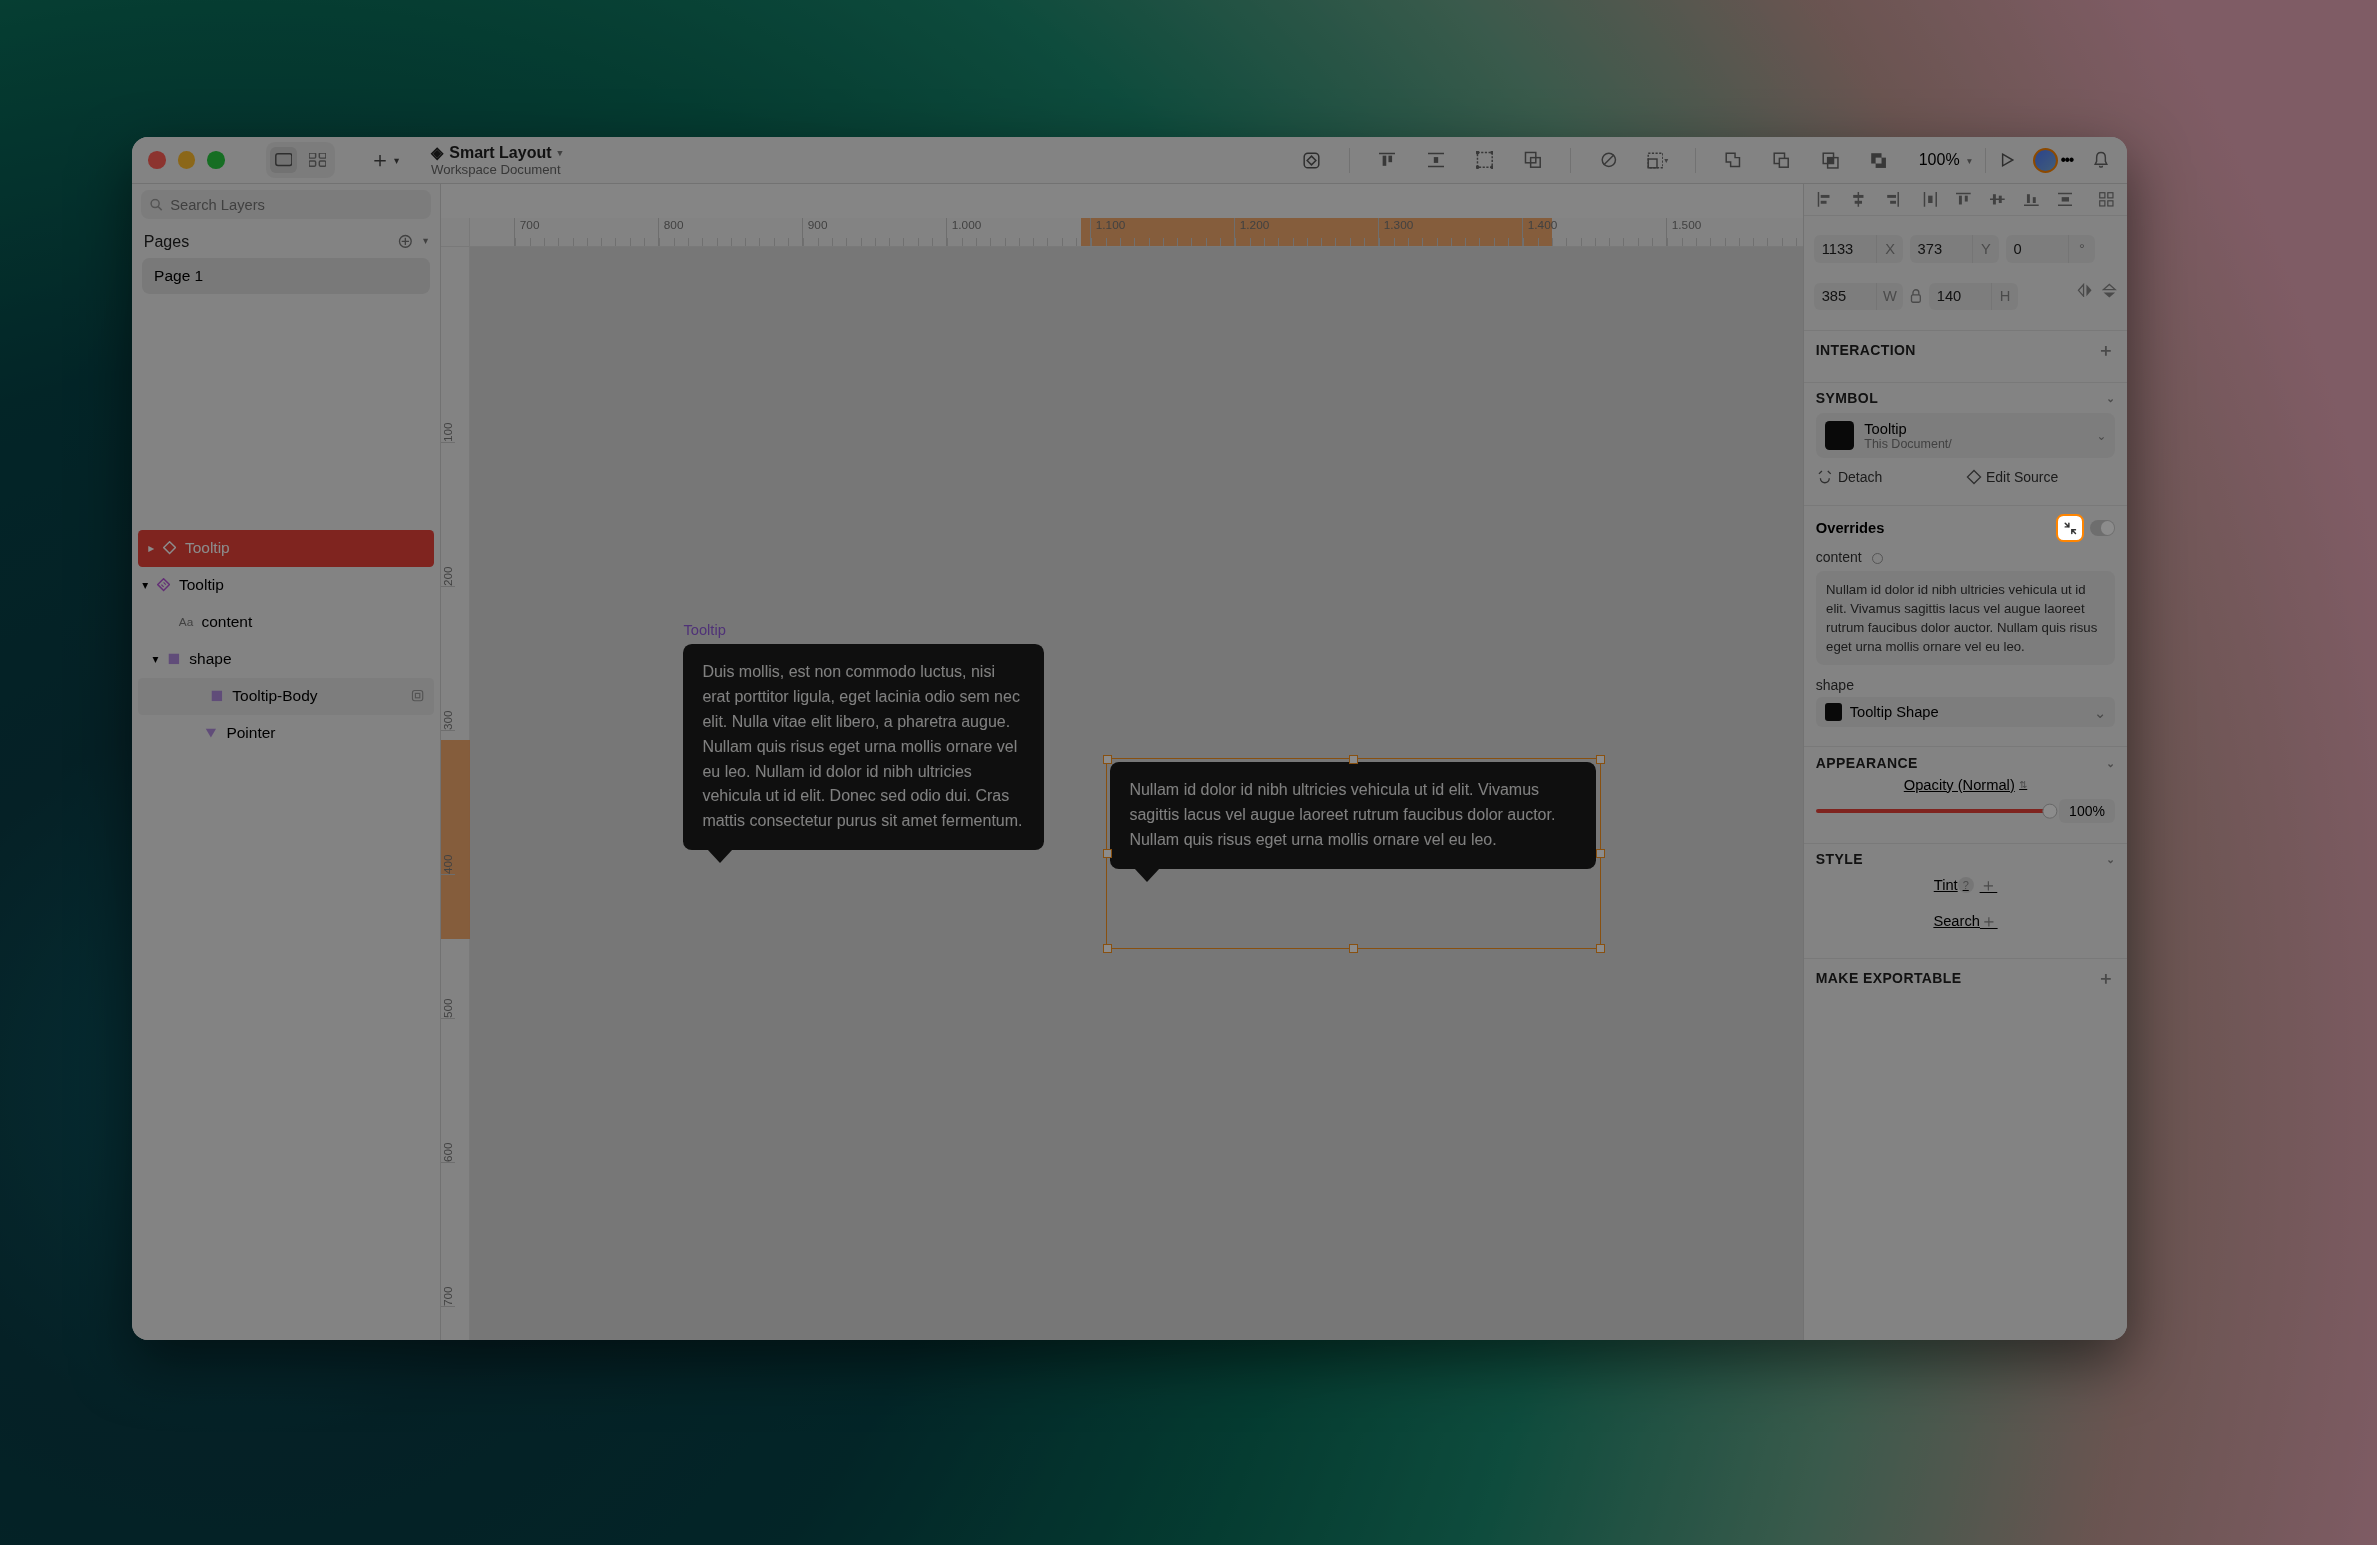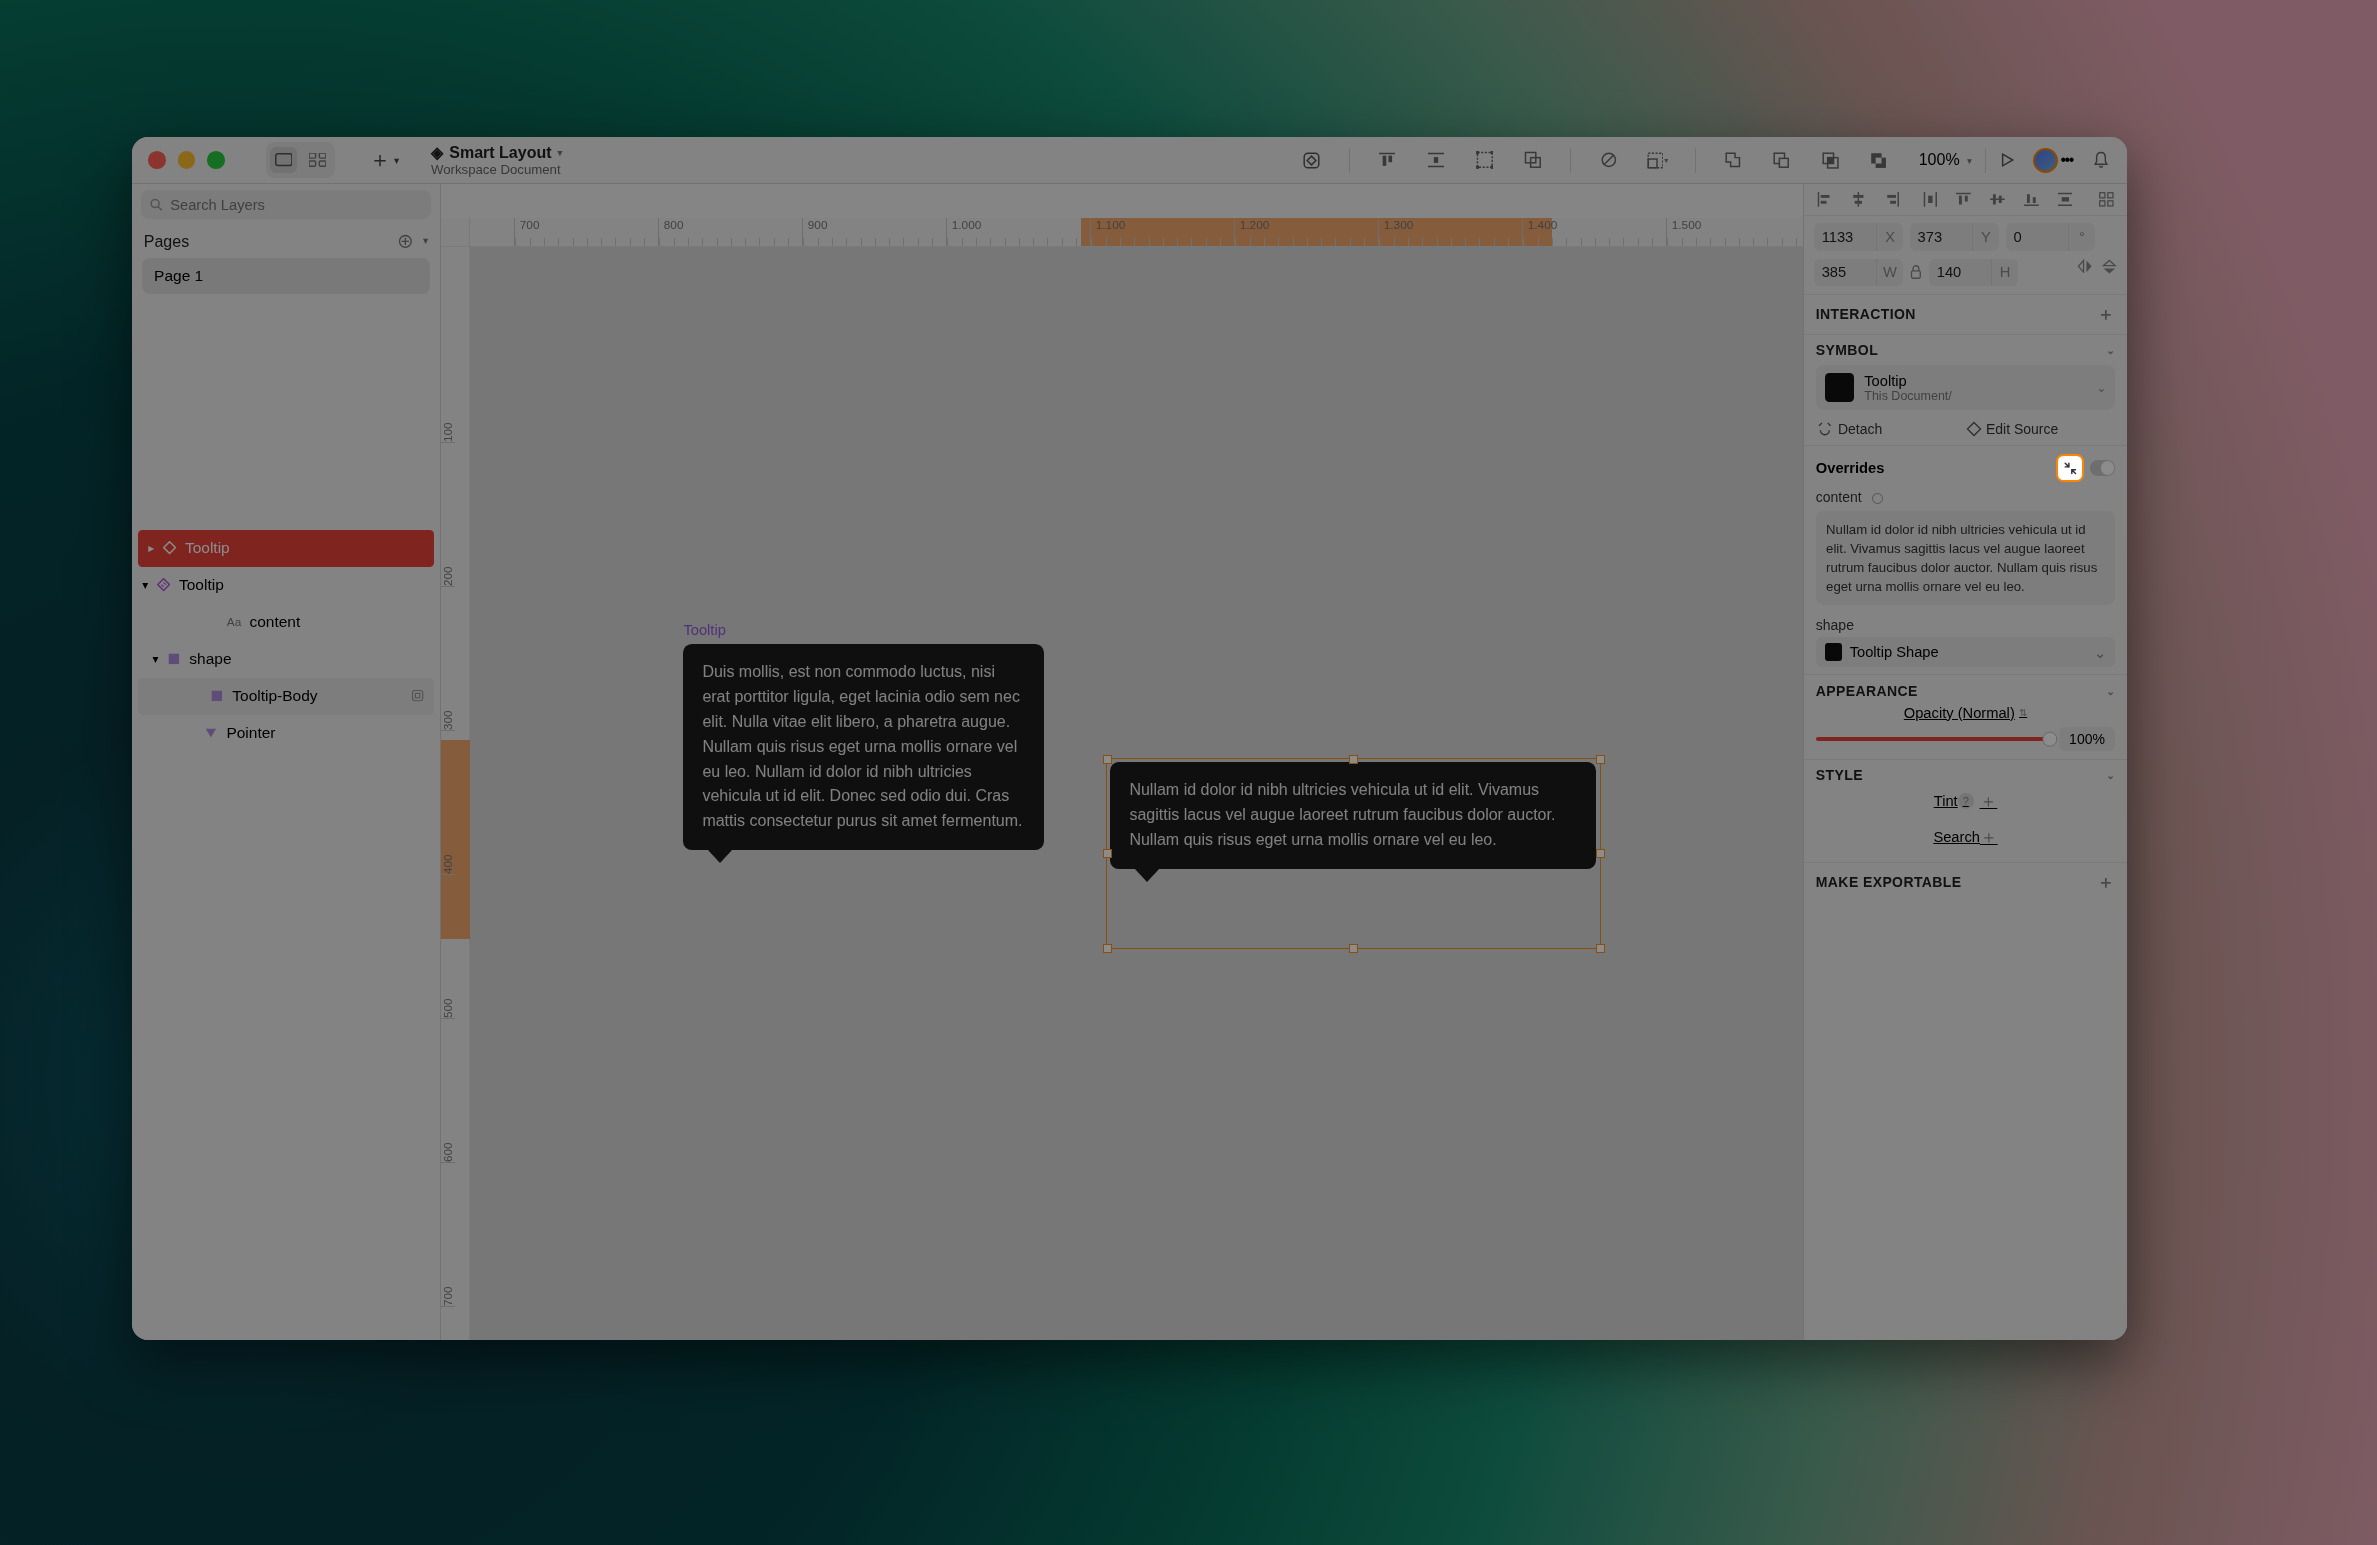--- a/index.html
+++ b/index.html
@@ -52,36 +52,36 @@
   .tool-group .tool { width:22px; height:22px; display:flex; align-items:center; justify-content:center; }
   .tool-sep { width:0.7px; height:25px; background:var(--border); }
   .zoom { margin-left:29.4px; display:flex; align-items:center; gap:7.4px; font-size:16px; }
   .avatar { width:25px; height:25px; border-radius:50%; background:linear-gradient(135deg,#4f7cff,#7ad); border:2.2px solid #ff8500; margin-left:17.7px; }
   .more-dots { margin-left:2.9px; font-size:16px; letter-spacing:-1.5px; }
   .bell { margin-left:20.6px; margin-right:8.8px; }
 
   
   .body { flex:1; display:flex; min-height:0; }
   .sidebar-left { width:309px; background:var(--bg-panel); border-right:0.7px solid var(--border); display:flex; flex-direction:column; }
-  .sidebar-right { width:324px; background:var(--bg-panel); border-left:0.7px solid var(--border); display:flex; flex-direction:column; overflow:auto;}
+  .sidebar-right { width:324px; background:var(--bg-panel); border-left:0.7px solid var(--border); display:flex; flex-direction:column; overflow:auto;gap:12px;}
   .canvas-area { flex:1; display:flex; flex-direction:column; min-width:0; position:relative;margin-top:34px; }
 
   
   .search-box { padding:5.9px 8.8px; }
   .search-input { width:100%; height:29.4px; border:none; border-radius:7.4px; background:#e2e2e2; padding:0 10.3px 0 29.4px; font-size:14.7px; color:#888; }
   .search-wrap { position:relative; }
   .search-wrap .sicon { position:absolute; left:8.8px; top:50%; transform:translateY(-50%); color:#888; }
   .pages-header { display:flex; align-items:center; justify-content:space-between; padding:7.4px 11.8px; font-size:16px; font-weight:500; color:var(--text); }
   .pages-header .acts { display:flex; gap:10.3px; color:#777; }
   .page-item { margin:0 10.3px; padding:8.8px 11.8px; border-radius:7.4px; background:#dcdcdc; font-size:15.5px; }
   .layers-area { flex:1; overflow:auto; margin-top:236px; }
   .layer-row { display:flex; align-items:center; height:37px; padding:0 10.3px; font-size:15.5px; gap:7.4px; }
   .layer-row.selected { background:var(--selected-bg-dark); color:#fff; border-radius:4.4px; margin:0 5.9px; }
   .layer-row.hovered { background:#e4e4e4; border-radius:4.4px; margin:0 5.9px; }
-  .layer-indent1{ padding-left:20.6px; } .layer-indent2{ padding-left:46px;margin-left:48px; } .layer-indent3{ padding-left:71px; }
+  .layer-indent1{ padding-left:20.6px; } .layer-indent2{ padding-left:46px; } .layer-indent3{ padding-left:71px; }
   .layer-lock { margin-left:auto; color:#999; }
   .l-icon { width:16px; height:16px; display:flex; align-items:center; justify-content:center; }
   .disclosure { font-size:11.8px; color:inherit; }
 
   
   .ruler-corner { position:absolute; top:0; left:0; width:29.4px; height:29.4px; background:var(--ruler-bg); border-right:0.7px solid var(--border-light); border-bottom:0.7px solid var(--border-light); z-index:5;}
   .ruler-h { position:absolute; top:0; left:29.4px; right:0; height:29.4px; background:var(--ruler-bg); border-bottom:0.7px solid var(--border-light); z-index:4; display:flex; overflow:hidden;}
   .ruler-h-seg { width:144px; flex:0 0 144px; font-size:11.8px; color:#777; padding-left:4.4px; border-left:0.7px solid #c8c8c8; position:relative;}
   .ruler-h-ticks { position:absolute; bottom:0; left:0; right:0; height:8.8px; display:flex;}
   .ruler-h-ticks span{ flex:1; border-left:0.7px solid #ccc;}

